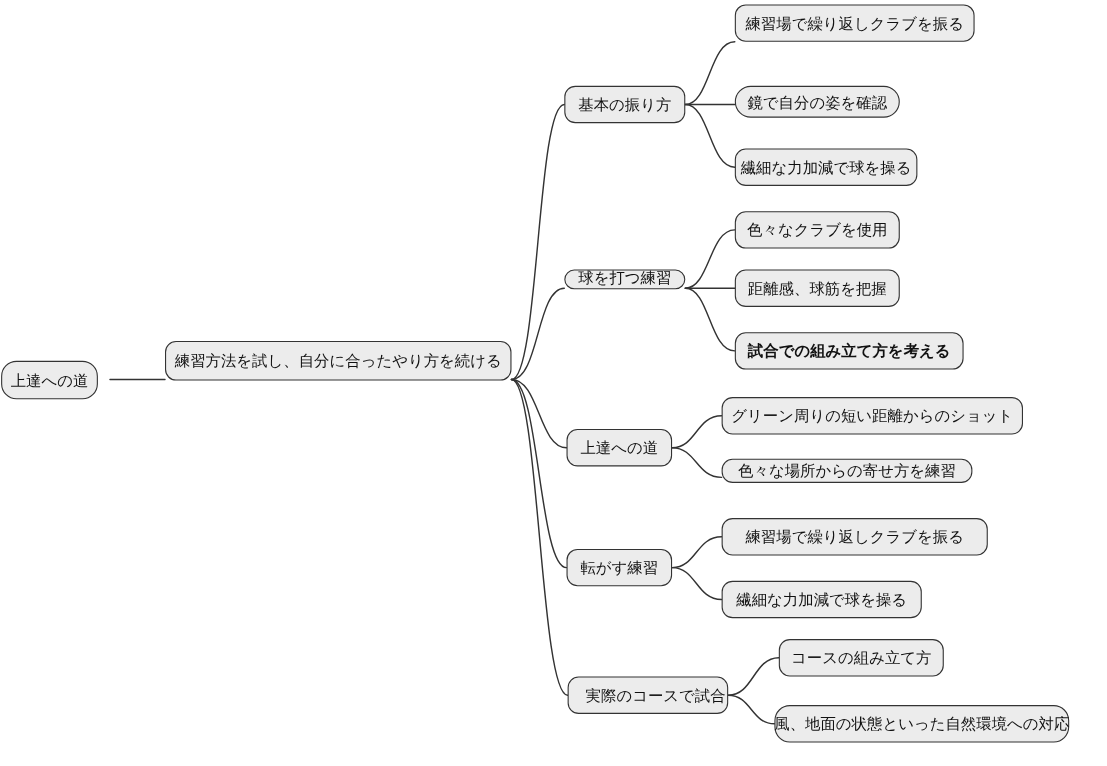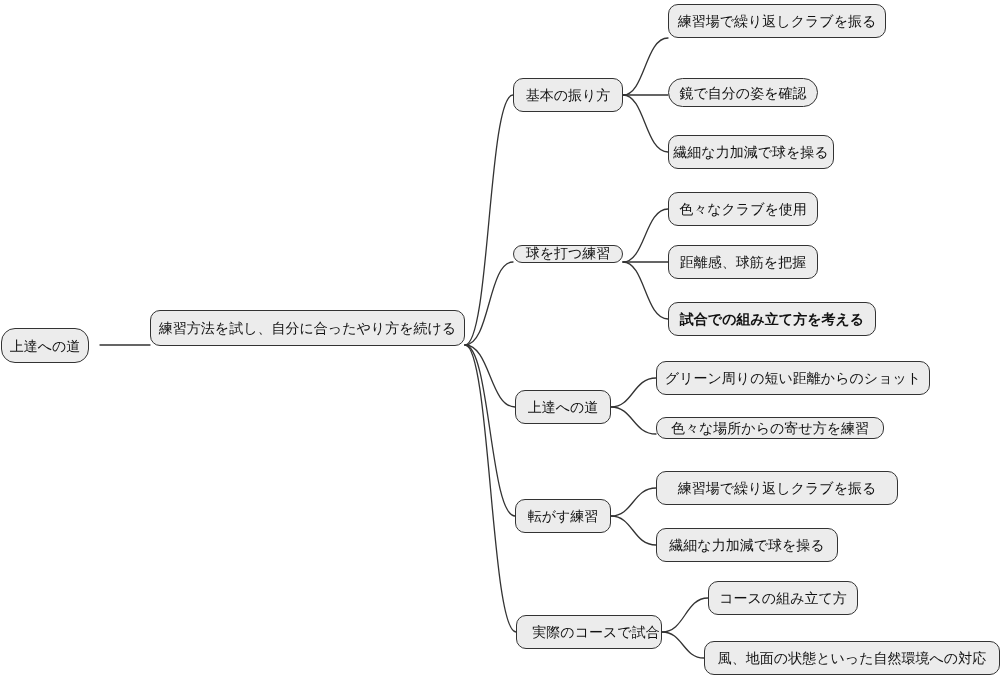--- a/index.html
+++ b/index.html
@@ -94,15 +94,15 @@
   <div class="node" style="left:668px; top:245px; width:150px; height:34px;">距離感、球筋を把握</div>
   <div class="node" style="left:668px; top:302px; width:208px; height:34px;font-weight:bold;">試合での組み立て方を考える</div>
 
   <div class="node" style="left:656px; top:361px; width:274px; height:34px;">グリーン周りの短い距離からのショット</div>
   <div class="node" style="left:656px; top:417px; width:228px; height:22px;">色々な場所からの寄せ方を練習</div>
 
   <div class="node" style="left:656px; top:471px; width:242px; height:34px;">練習場で繰り返しクラブを振る</div>
   <div class="node" style="left:656px; top:528px; width:182px; height:34px;">繊細な力加減で球を操る</div>
 
   <div class="node" style="left:708px; top:581px; width:150px; height:34px;">コースの組み立て方</div>
-  <div class="node" style="left:704px; top:641px; width:296px; height:34px;">風、地面の状態といった自然環境への対応</div>
+  <div class="node" style="left:704px; top:641px; width:268px; height:34px;border-radius:14px;">風、地面の状態といった自然環境への対応</div>
 
 </div>
 
 </body></html>

